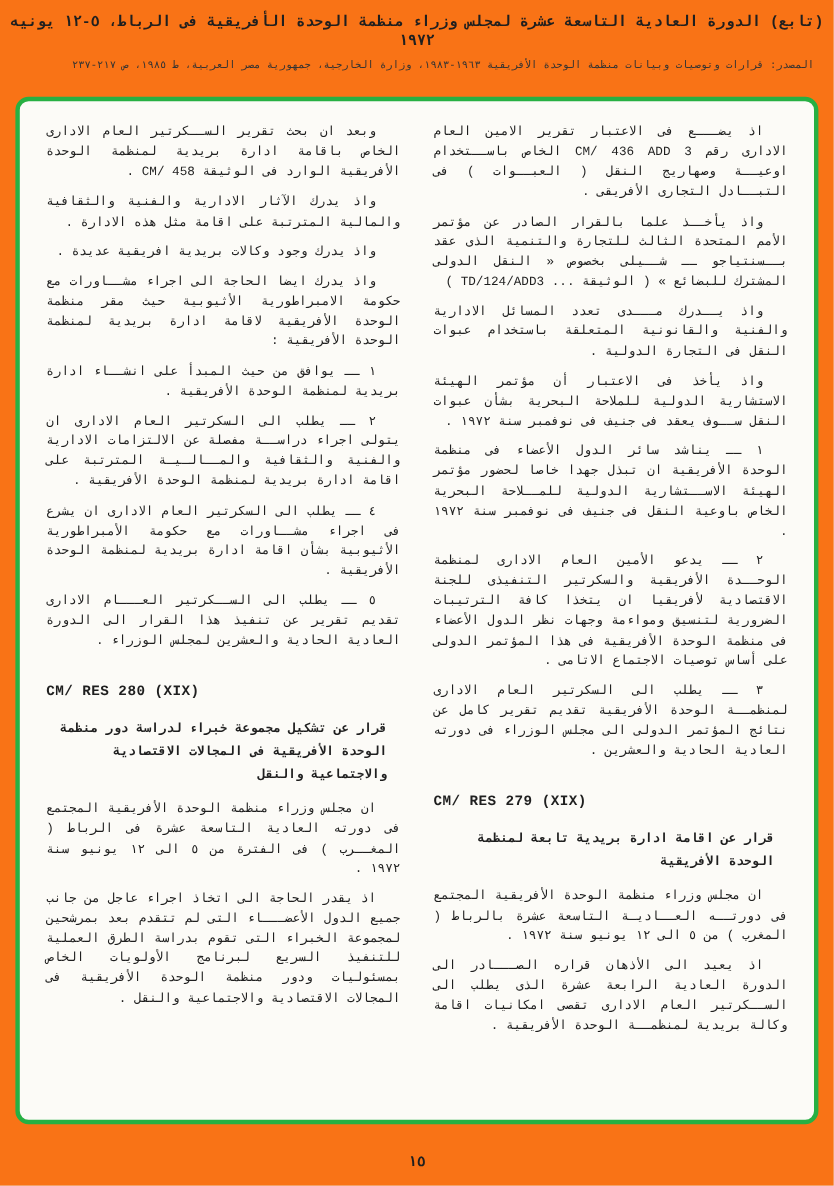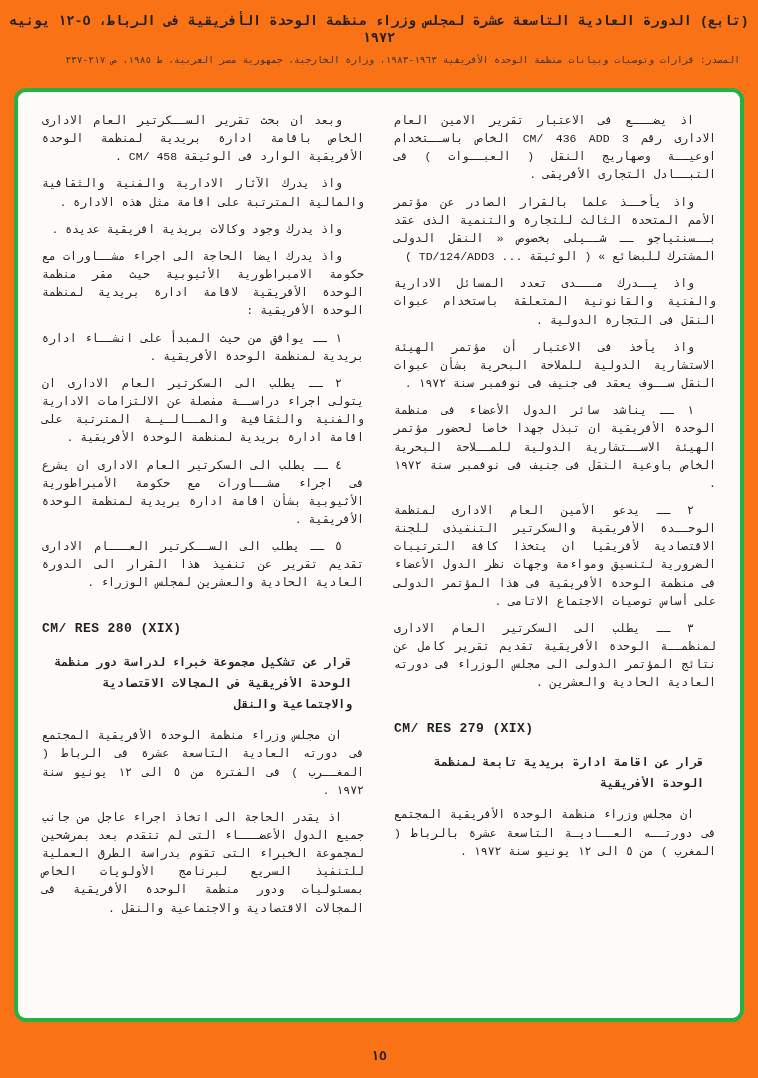--- a/index.html
+++ b/index.html
@@ -101,20 +101,21 @@
       <p class="body">اذ يضـــع فى الاعتبار تقرير الامين العام الادارى رقم CM/ 436 ADD 3 الخاص باســتخدام اوعيــة وصهاريج النقل ( العبــوات ) فى التبــادل التجارى الأفريقى .</p>
       <p class="body">واذ يأخــذ علما بالقرار الصادر عن مؤتمر الأمم المتحدة الثالث للتجارة والتنمية الذى عقد بــسنتياجو ــ شــيلى بخصوص « النقل الدولى المشترك للبضائع » ( الوثيقة ... TD/124/ADD3 )</p>
       <p class="body">واذ يــدرك مـــدى تعدد المسائل الادارية والفنية والقانونية المتعلقة باستخدام عبوات النقل فى التجارة الدولية .</p>
       <p class="body">واذ يأخذ فى الاعتبار أن مؤتمر الهيئة الاستشارية الدولية للملاحة البحرية بشأن عبوات النقل ســوف يعقد فى جنيف فى نوفمبر سنة ١٩٧٢ .</p>
       <p class="body">١ ــ يناشد سائر الدول الأعضاء فى منظمة الوحدة الأفريقية ان تبذل جهدا خاصا لحضور مؤتمر الهيئة الاســتشارية الدولية للمــلاحة البحرية الخاص باوعية النقل فى جنيف فى نوفمبر سنة ١٩٧٢ .</p>
       <p class="body">٢ ــ يدعو الأمين العام الادارى لمنظمة الوحــدة الأفريقية والسكرتير التنفيذى للجنة الاقتصادية لأفريقيا ان يتخذا كافة الترتيبات الضرورية لتنسيق ومواءمة وجهات نظر الدول الأعضاء فى منظمة الوحدة الأفريقية فى هذا المؤتمر الدولى على أساس توصيات الاجتماع الاتامى .</p>
       <p class="body">٣ ــ يطلب الى السكرتير العام الادارى لمنظمــة الوحدة الأفريقية تقديم تقرير كامل عن نتائج المؤتمر الدولى الى مجلس الوزراء فى دورته العادية الحادية والعشرين .</p>
       <p class="ref">CM/ RES 279 (XIX)</p>
       <p class="heading">قرار عن اقامة ادارة بريدية تابعة لمنظمة الوحدة الأفريقية</p>
       <p class="body">ان مجلس وزراء منظمة الوحدة الأفريقية المجتمع فى دورتــه العــاديـة التاسعة عشرة بالرباط ( المغرب ) من ٥ الى ١٢ يونيو سنة ١٩٧٢ .</p>
+      <p class="body">اذ يعيد الى الأذهان قراره الصـــادر الى الدورة العادية الرابعة عشرة الذى يطلب الى الســكرتير العام الادارى تقصى امكانيات اقامة وكالة بريدية لمنظمــة الوحدة الأفريقية .</p>
     </div>
 
     <div class="column">
       <p class="body">وبعد ان بحث تقرير الســكرتير العام الادارى الخاص باقامة ادارة بريدية لمنظمة الوحدة الأفريقية الوارد فى الوثيقة CM/ 458 .</p>
       <p class="body">واذ يدرك الآثار الادارية والفنية والثقافية والمالية المترتبة على اقامة مثل هذه الادارة .</p>
       <p class="body">واذ يدرك وجود وكالات بريدية افريقية عديدة .</p>
       <p class="body">واذ يدرك ايضا الحاجة الى اجراء مشــاورات مع حكومة الامبراطورية الأثيوبية حيث مقر منظمة الوحدة الأفريقية لاقامة ادارة بريدية لمنظمة الوحدة الأفريقية :</p>
       <p class="body">١ ــ يوافق من حيث المبدأ على انشــاء ادارة بريدية لمنظمة الوحدة الأفريقية .</p>
       <p class="body">٢ ــ يطلب الى السكرتير العام الادارى ان يتولى اجراء دراســة مفصلة عن الالتزامات الادارية والفنية والثقافية والمــالـيـة المترتبة على اقامة ادارة بريدية لمنظمة الوحدة الأفريقية .</p>
       <p class="body">٤ ــ يطلب الى السكرتير العام الادارى ان يشرع فى اجراء مشــاورات مع حكومة الأمبراطورية الأثيوبية بشأن اقامة ادارة بريدية لمنظمة الوحدة الأفريقية .</p>

